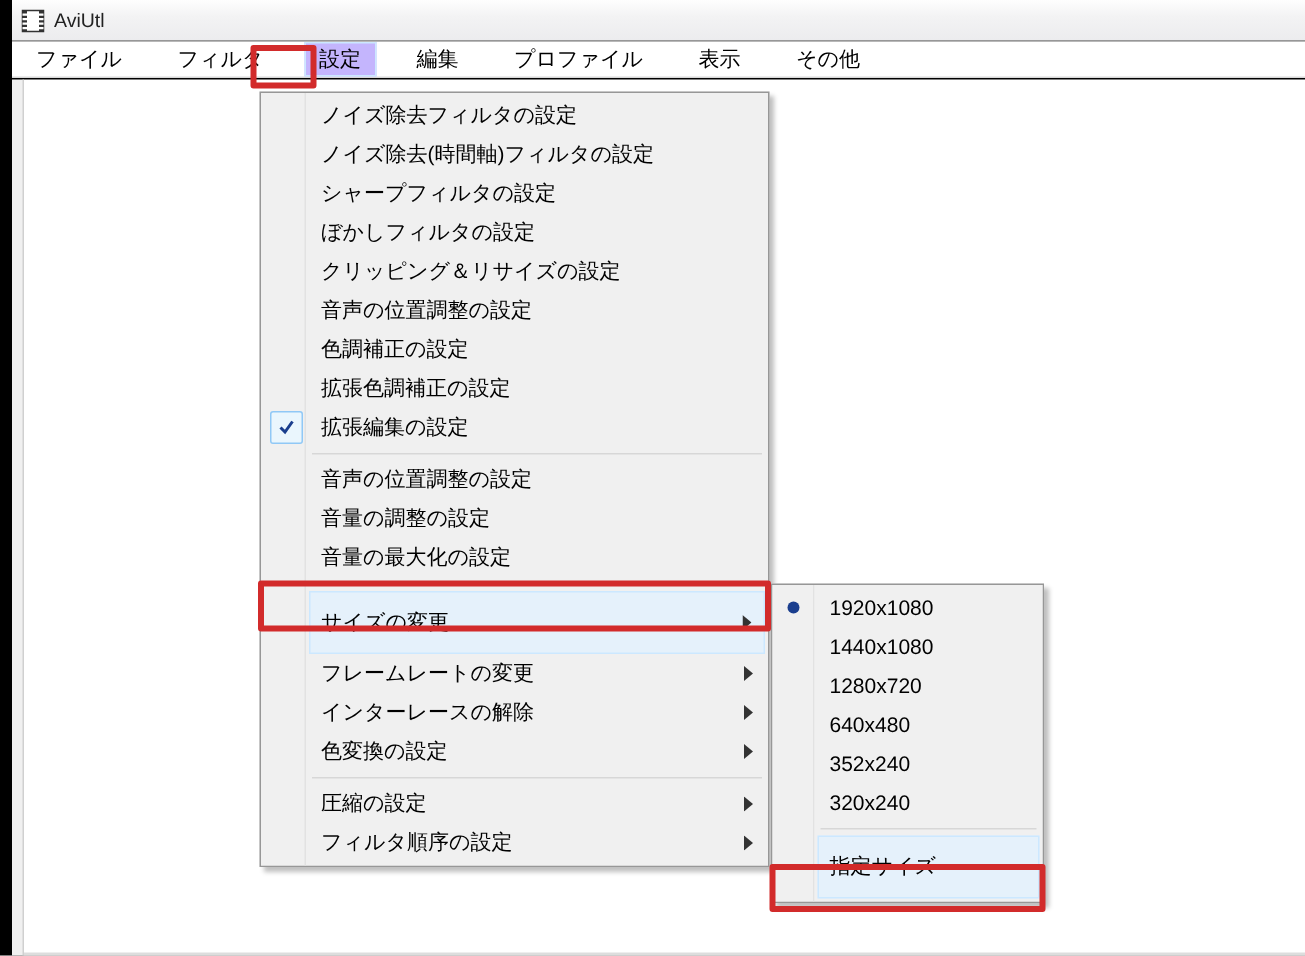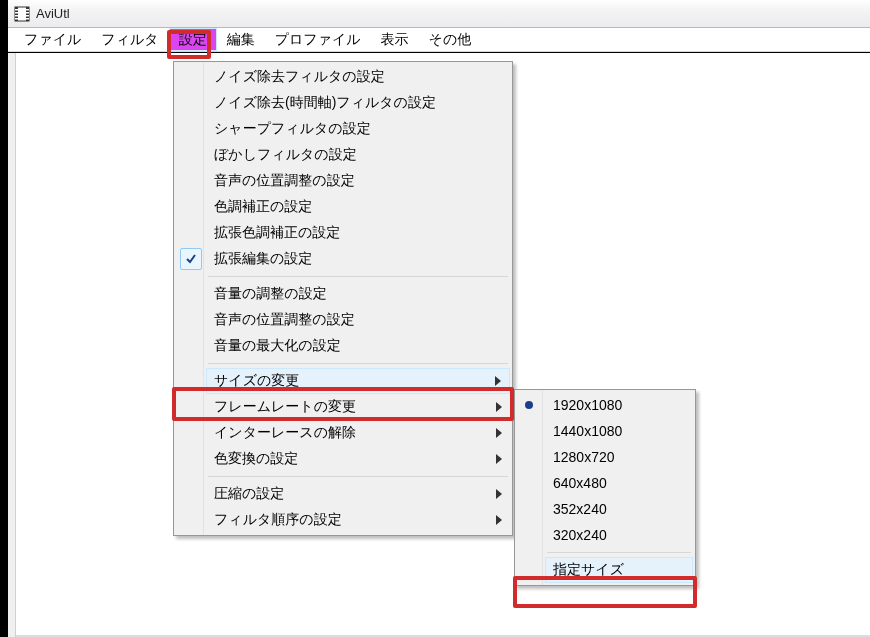--- a/index.html
+++ b/index.html
@@ -44,31 +44,32 @@
   }
 
   .menubar {
     height: 24px;
     background: #fff;
     border-bottom: 1px solid #d9d9d9;
     display: flex;
     align-items: stretch;
     padding-left: 6px;
     position: relative;
+    gap: 17px;
   }
   .menu-item {
     display: flex;
     align-items: center;
     padding: 0 10px;
     font-size: 14px;
     cursor: default;
     user-select: none;
   }
   .menu-item.hovered {
-    background: #d946ef;
+    background: #c4b5fd;
     border: 1px solid #cce8ff;
     padding: 0 9px;
   }
 
   .client-area {
     position: absolute;
     left: 8px; 
     top: 53px;
     right: 0;
     bottom: 0;
@@ -115,21 +116,21 @@
     padding: 0 22px 0 8px;
     font-size: 14px;
     white-space: nowrap;
     position: relative;
     cursor: default;
     user-select: none;
   }
   .dd-row.hovered {
     background: #e5f1fb;
     border: 1px solid #cce8ff;
-    height: 26px;
+    height: 42px;
     padding: 0 21px 0 7px;
   }
   .dd-row .arrow {
     position: absolute;
     right: 8px;
     top: 50%;
     transform: translateY(-50%);
   }
   .dd-sep {
     height: 1px;
@@ -234,44 +235,47 @@
       <div class="dd-row">
           <span>ノイズ除去(時間軸)フィルタの設定</span>
         </div>
       <div class="dd-row">
           <span>シャープフィルタの設定</span>
         </div>
       <div class="dd-row">
           <span>ぼかしフィルタの設定</span>
         </div>
       <div class="dd-row">
+          <span>クリッピング＆リサイズの設定</span>
+        </div>
+      <div class="dd-row">
           <span>音声の位置調整の設定</span>
         </div>
       <div class="dd-row">
           <span>色調補正の設定</span>
         </div>
       <div class="dd-row">
           <span>拡張色調補正の設定</span>
         </div>
       <div class="dd-row" style="position:relative;">
         <span class="check-mark">
           <svg width="12" height="12" viewBox="0 0 12 12">
               <polyline points="2,6 5,9 10,2" fill="none" stroke="#1a3e8e" stroke-width="2"></polyline>
             </svg>
         </span>
         <span>拡張編集の設定</span>
       </div>
 
       <div class="dd-sep"></div>
 
       <div class="dd-row">
+          <span>音声の位置調整の設定</span>
+        </div>
+      <div class="dd-row">
           <span>音量の調整の設定</span>
-        </div>
-      <div class="dd-row">
-          <span>音声の位置調整の設定</span>
         </div>
       <div class="dd-row">
           <span>音量の最大化の設定</span>
         </div>
 
       <div class="dd-sep"></div>
 
       <div class="dd-row hovered">
         <span>サイズの変更</span>
         <span class="arrow">

